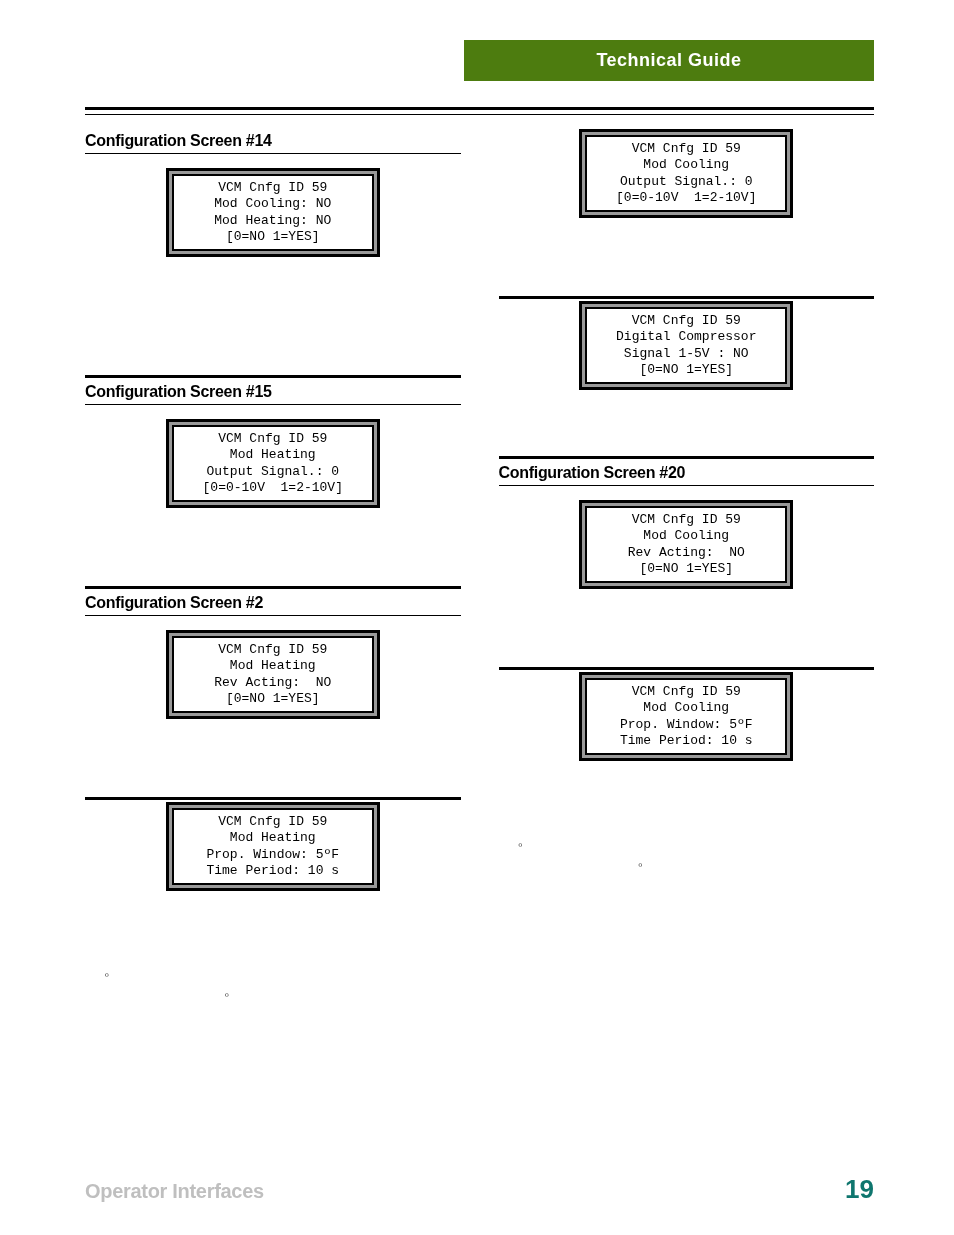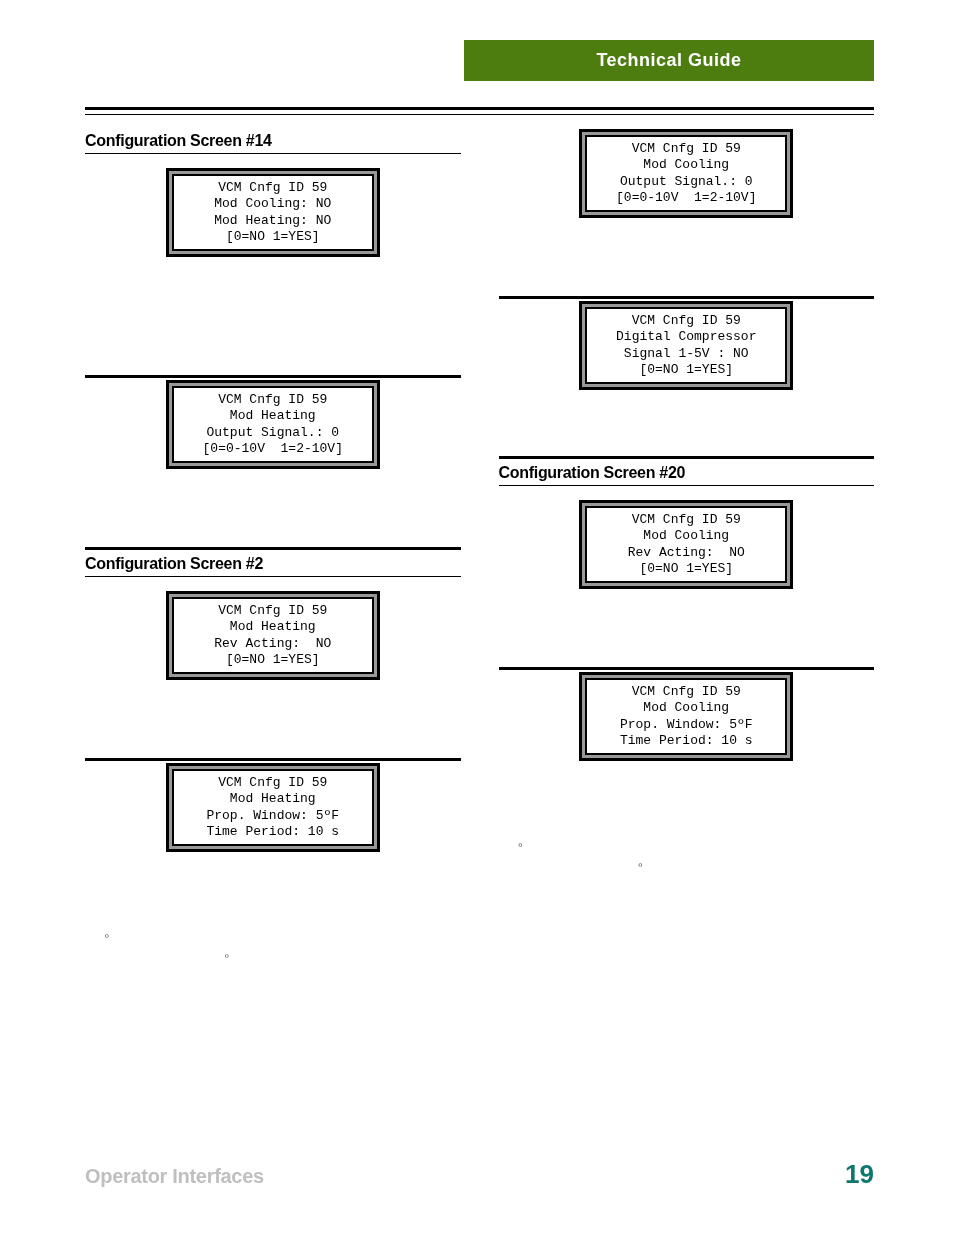--- a/index.html
+++ b/index.html
@@ -68,21 +68,21 @@
     font-size: 10px;
     color: #555;
     margin-top: 80px;
     height: 30px;
     position: relative;
   }
   .footer {
     position: absolute;
     left: 85px;
     right: 80px;
-    bottom: 45px;
+    bottom: 30px;
     display: flex;
     justify-content: space-between;
     align-items: baseline;
   }
   .footer-left {
     color: #bfbfbf;
     font-weight: bold;
     font-size: 20px;
     font-stretch: condensed;
     letter-spacing: -0.3px;
@@ -111,20 +111,21 @@
 
     <div class="section-title">Configuration Screen #14</div>
     <div class="lcd">VCM Cnfg ID 59
 Mod Cooling: NO
 Mod Heating: NO
 [0=NO 1=YES]</div>
 
     <div class="spacer-lg"></div>
 
     <div class="section-thick-rule"></div>
+    <div class="section-title">Configuration Screen #15</div>
     <div class="lcd">VCM Cnfg ID 59
 Mod Heating
 Output Signal.: 0
 [0=0-10V  1=2-10V]</div>
 
     <div class="spacer-md"></div>
 
     <div class="section-thick-rule"></div>
     <div class="section-title">Configuration Screen #2</div>
     <div class="lcd">VCM Cnfg ID 59

